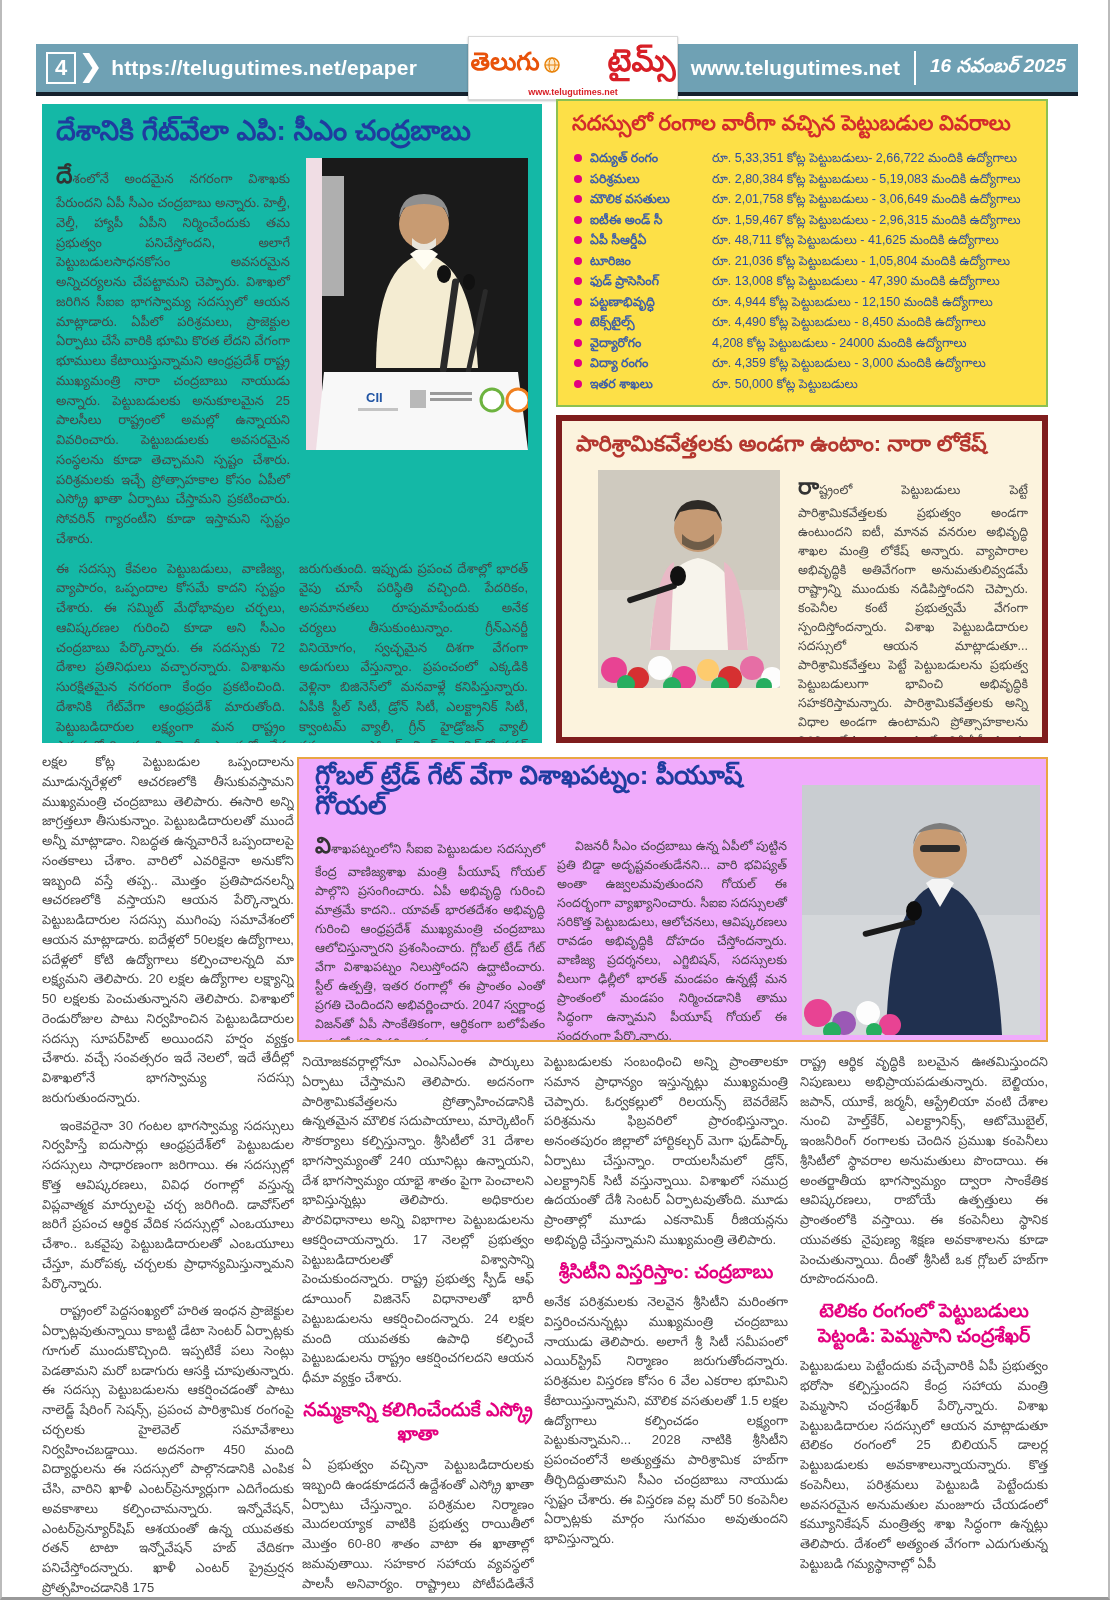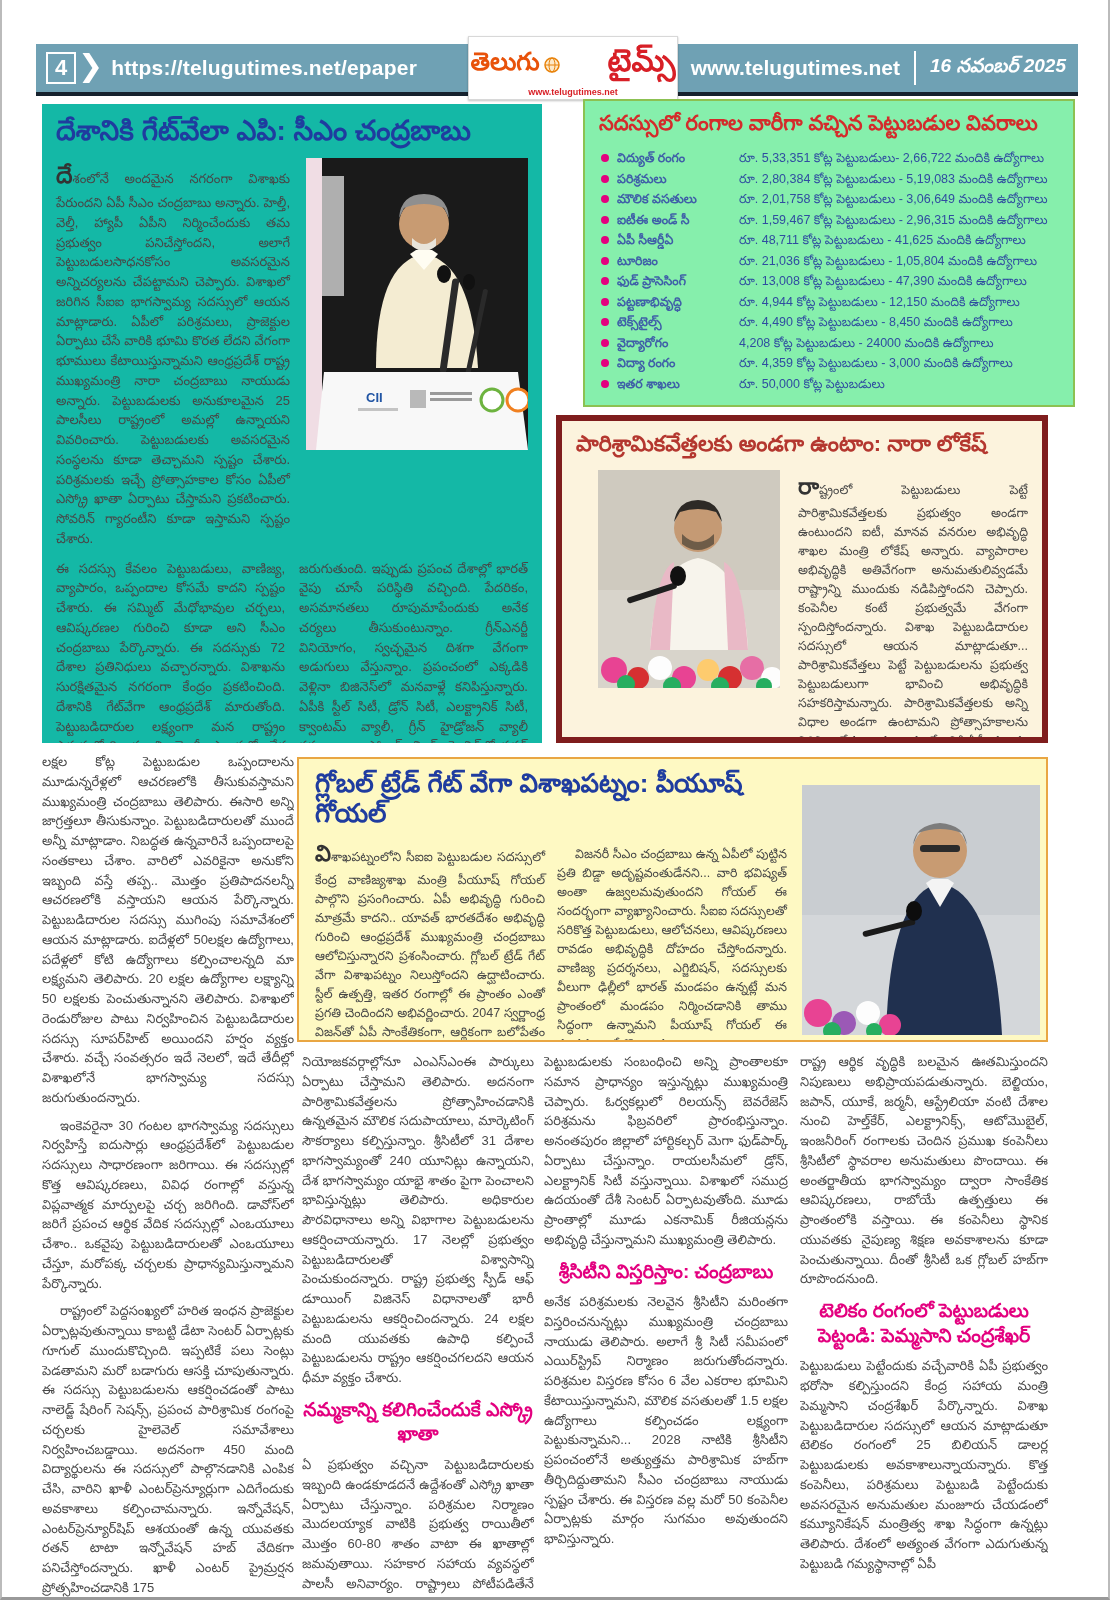--- a/index.html
+++ b/index.html
@@ -33,38 +33,38 @@
   .article1 { position:absolute; left:40px; top:104px; width:500px; height:639px;
               background:#14b8a6; padding:10px 14px; overflow:hidden; }
   .a1-head { color:#1f3c9f; font-size:28px; font-weight:bold; line-height:1.2; margin-bottom:10px; }
   .a1-top { display:flex; gap:16px; }
   .a1-top .btxt { width:244px; }
   .photo1 { width:222px; height:292px; flex:none; }
   .a1-bottom { margin-top:10px; column-count:2; column-gap:14px; }
 
   
   .invbox { position:absolute; left:554px; top:99px; width:492px; height:308px;
-            background:#86efac; border:2px solid #8cc152; padding:10px 14px 6px; overflow:hidden;margin-left:27px; }
+            background:#fde047; border:2px solid #8cc152; padding:10px 14px 6px; overflow:hidden; }
   .inv-title { color:#d42b2b; font-size:21px; font-weight:bold; margin-bottom:8px; }
   .inv-row { display:flex; align-items:flex-start; line-height:20.5px; }
   .inv-dot { width:8px; height:8px; border-radius:50%; background:#e3007f; flex:none; margin:6px 8px 0 2px; }
   .inv-sector { width:122px; flex:none; color:#3f5fa8; font-size:12.5px; font-weight:bold; }
   .inv-detail { color:#2f4da0; font-size:12.5px; white-space:nowrap; }
 
   
   .article2 { position:absolute; left:554px; top:415px; width:492px; height:328px;
               background:#fcf3dd; border:6px solid #7f1d1d; padding:10px 14px; overflow:hidden; }
   .a2-head { color:#b4372f; font-size:22px; font-weight:bold; margin-bottom:8px; }
   .a2-body { display:flex; gap:18px;padding-left:22px; }
   .photo2 { width:182px; height:218px; flex:none; }
   .a2-body .btxt { font-size:12.5px; }
 
   
   .article3 { position:absolute; left:295px; top:757px; width:751px; height:285px;
-              background:#fef9c3; border:2px solid #e9a643; padding:10px 16px; overflow:hidden; }
+              background:#f0abfc; border:2px solid #e9a643; padding:2px 16px; overflow:hidden; }
   .a3-head { color:#1f3c9f; font-size:26px; font-weight:bold; width:480px; line-height:1.15; margin-bottom:8px; }
   .photo3 { position:absolute; right:6px; top:26px; width:238px; height:250px; }
   .a3-cols { width:472px; display:flex; gap:12px; }
   .a3-cols .btxt { width:230px; font-size:12.5px; }
 
   
   .fcol { position:absolute; overflow:hidden; }
   .col1 { left:40px;  top:752px;  width:252px; height:845px; }
   .col2 { left:300px; top:1052px; width:232px; height:545px; }
   .col3 { left:542px; top:1052px; width:244px; height:545px; }

